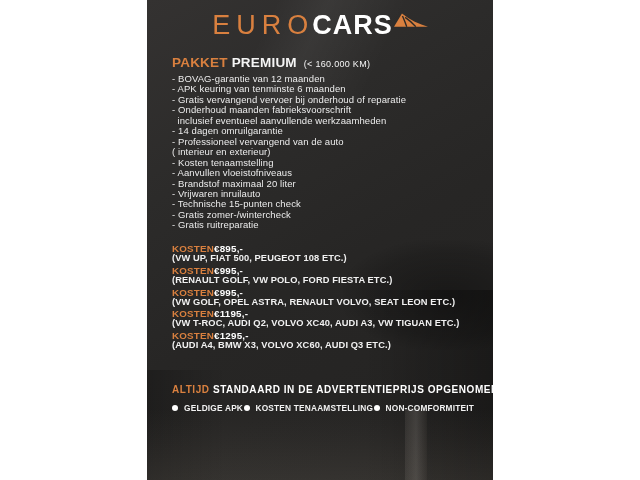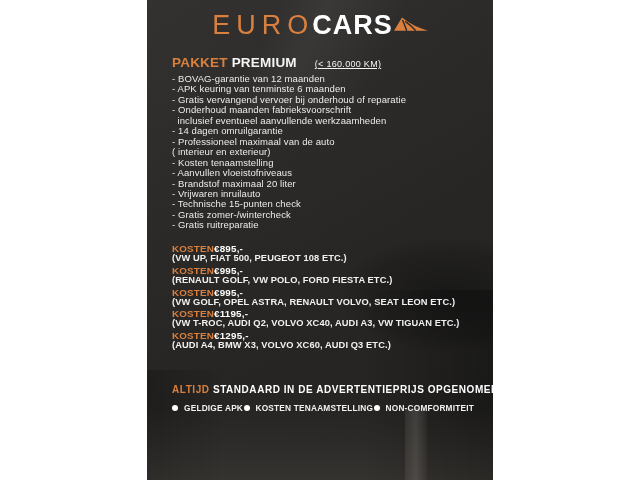--- a/index.html
+++ b/index.html
@@ -51,41 +51,41 @@
   }
   .ph-dark-left{
     position:absolute; left:0; bottom:0; width:80px; height:110px;
     background:linear-gradient(to right, rgba(0,0,0,0.22), transparent);
     pointer-events:none;
   }
 
   
   .logo{
     position:absolute; top:12px; left:0; width:100%;
-    display:flex; justify-content:center; align-items:center;
+    display:flex; justify-content:center; align-items:flex-start;
     line-height:1;
   }
   .logo-euro{
     color:var(--orange);
     font-size:27px; font-weight:400; letter-spacing:6px;
   }
   .logo-cars{
     color:#ffffff;
     font-size:27px; font-weight:800; letter-spacing:1px;
     margin-left:-2px;
   }
   .logo-swoosh{ margin-left:1px; margin-bottom:1px; }
 
   
   .title{
     position:absolute; top:55px; left:25px; white-space:nowrap;
     color:var(--white); font-weight:700; font-size:13.5px; letter-spacing:0.2px;
   }
   .title .accent{ color:var(--orange); }
-  .title-suffix{ font-size:9px; font-weight:400; letter-spacing:0.3px; margin-left:14px;text-decoration:underline; }
+  .title-suffix{ font-size:9px; font-weight:400; letter-spacing:0.3px; margin-left:3px; }
 
   .features{
     position:absolute; top:74px; left:25px;
     color:#ececec; font-size:9.5px; line-height:10.45px; letter-spacing:0.1px;
   }
   .feature-line{ white-space:pre-wrap; }
 
   .pricing{ position:absolute; top:244px; left:25px; }
   .price-pair{ margin-bottom:2px; }
   .price-line{
@@ -145,21 +145,21 @@
     <span class="title-suffix">(&lt; 160.000 KM)</span>
   </div>
 
   <div class="features" id="feature-list">
       <div class="feature-line">- BOVAG-garantie van 12 maanden</div>
       <div class="feature-line">- APK keuring van tenminste 6 maanden</div>
       <div class="feature-line">- Gratis vervangend vervoer bij onderhoud of reparatie</div>
       <div class="feature-line">- Onderhoud maanden fabrieksvoorschrift</div>
       <div class="feature-line">  inclusief eventueel aanvullende werkzaamheden</div>
       <div class="feature-line">- 14 dagen omruilgarantie</div>
-      <div class="feature-line">- Professioneel maximaal van de auto</div>
+      <div class="feature-line">- Professioneel vervangend van de auto</div>
       <div class="feature-line">( interieur en exterieur)</div>
       <div class="feature-line">- Kosten tenaamstelling</div>
       <div class="feature-line">- Aanvullen vloeistofniveaus</div>
       <div class="feature-line">- Brandstof maximaal 20 liter</div>
       <div class="feature-line">- Vrijwaren inruilauto</div>
       <div class="feature-line">- Technische 15-punten check</div>
       <div class="feature-line">- Gratis zomer-/wintercheck</div>
       <div class="feature-line">- Gratis ruitreparatie</div>
     </div>
 

